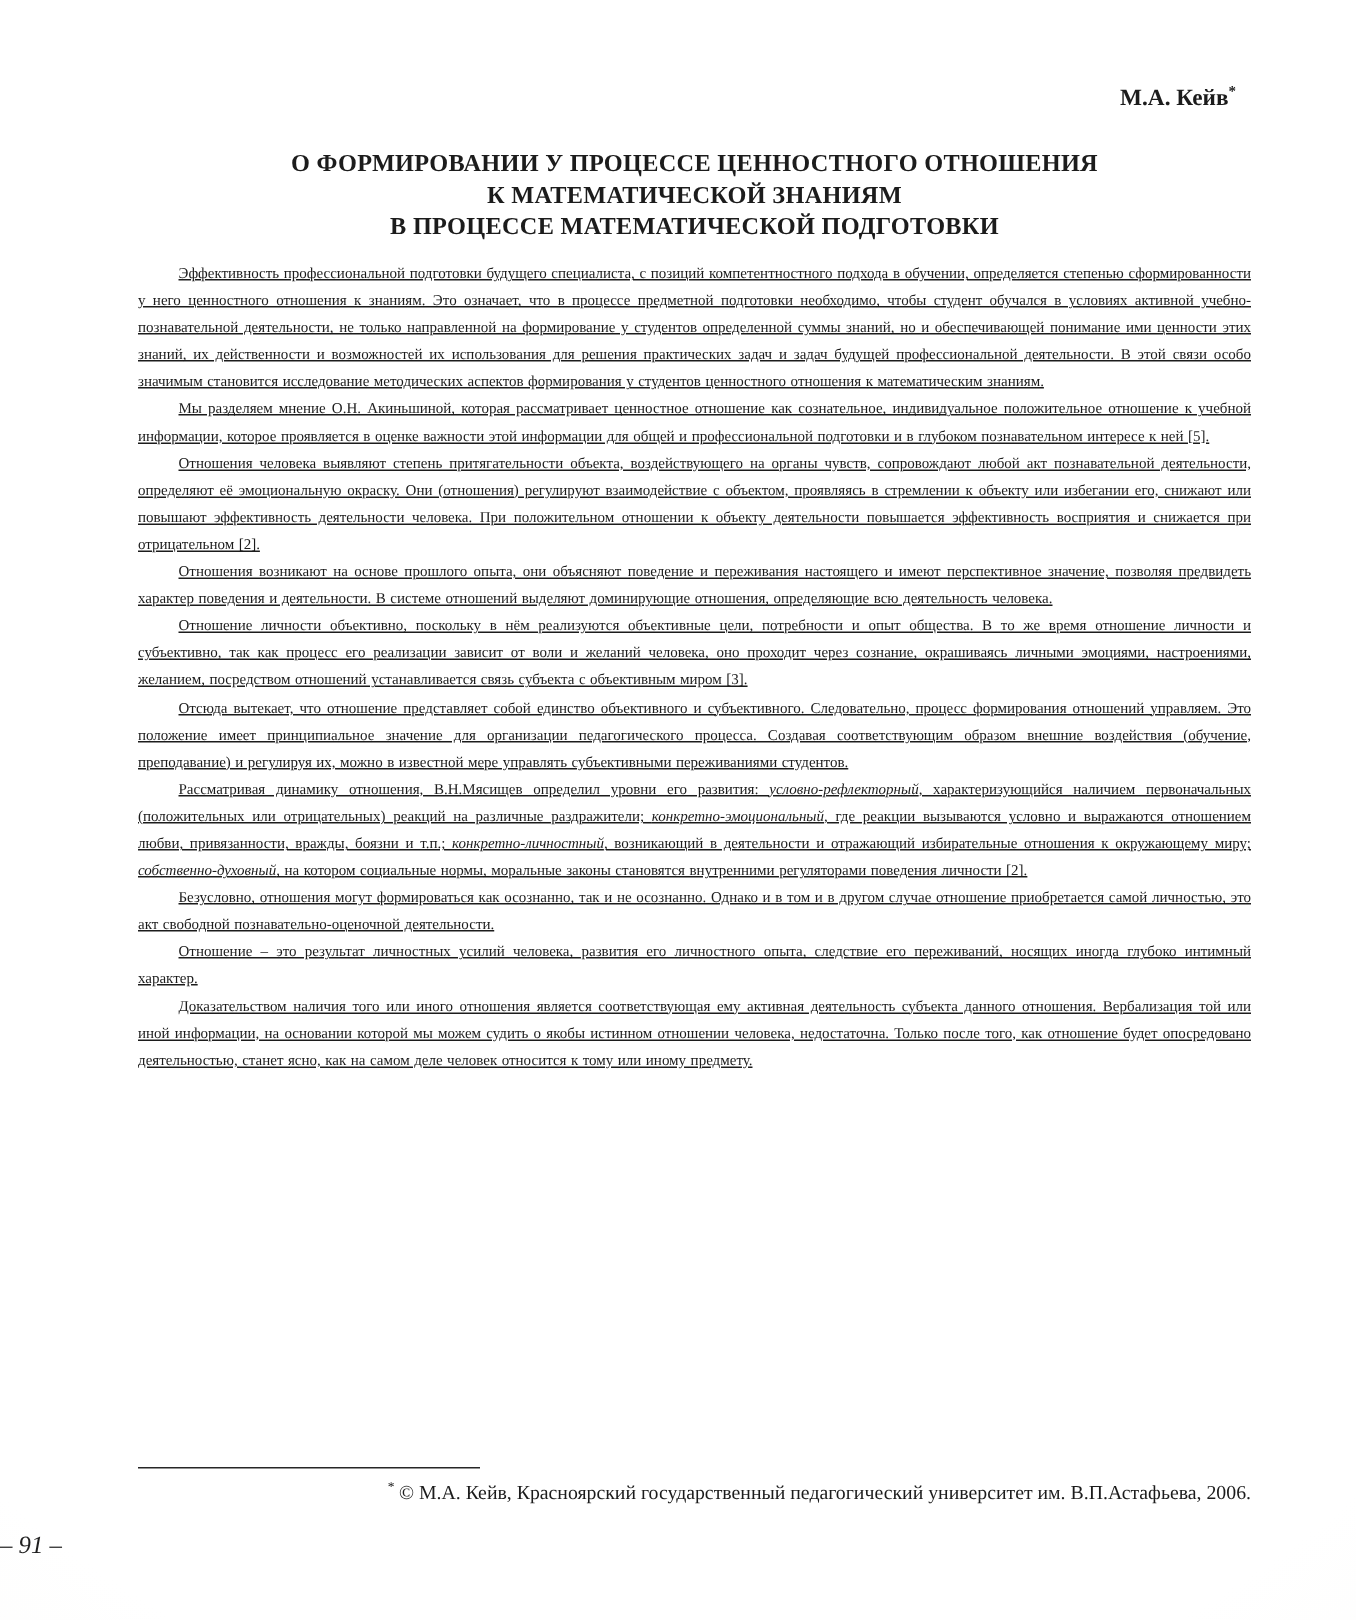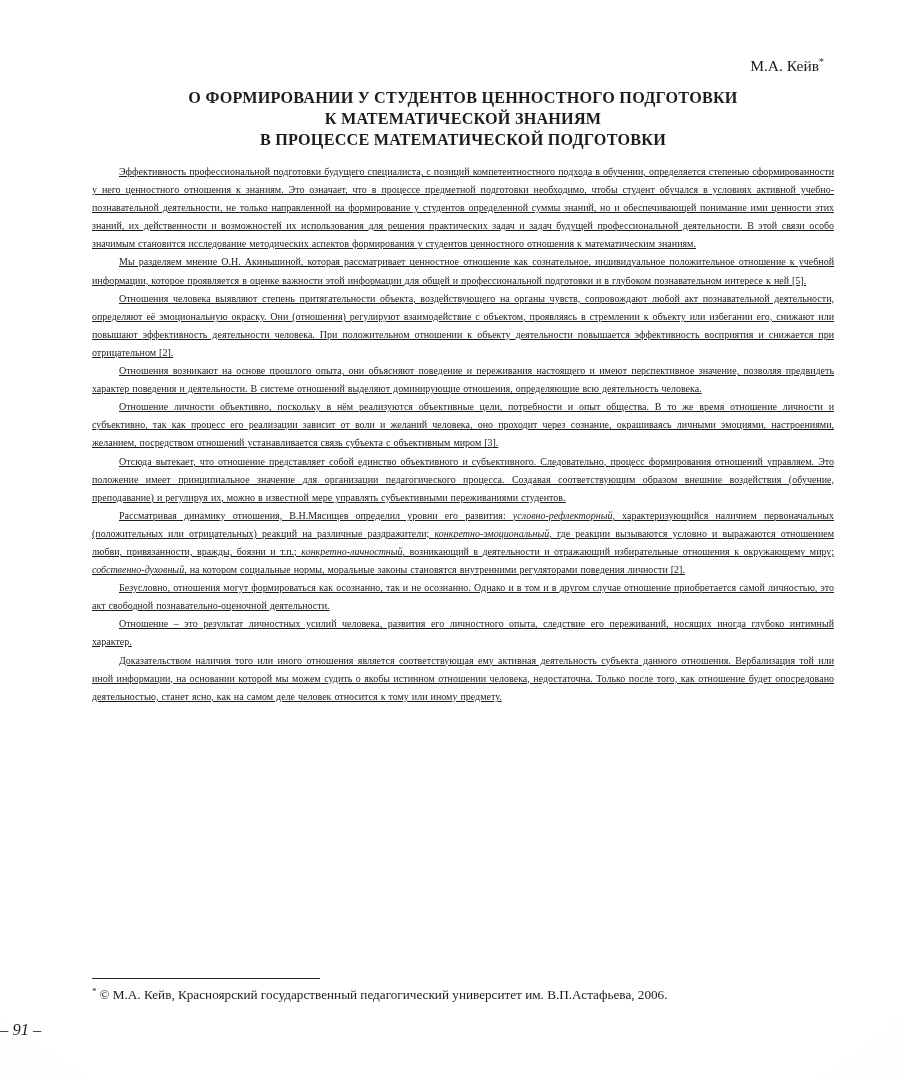--- a/index.html
+++ b/index.html
@@ -15,25 +15,25 @@
     box-sizing: border-box;
     margin: 0;
     padding: 56px 70px 0 92px;
     background:
       radial-gradient(ellipse 140% 120% at 50% 42%, #ffffff 55%, #fafaf8 78%, #f1f1ee 100%);
     color: #1c1c1c;
     overflow: hidden;
   }
   .author-line {
     text-align: right;
-    font-weight: normal;
+    font-weight: bold;
     font-size: 15.5px;
     line-height: 19px;
     padding-right: 10px;
-    margin-bottom: 13px;
+    margin-bottom: 24px;
     white-space: nowrap;
   }
   .author-line sup {
     font-size: 10px;
     vertical-align: super;
     line-height: 0;
   }
   h1.title {
     margin: 0 0 12px 0;
     text-align: center;
@@ -65,20 +65,21 @@
     height: 0;
     border-top: 1.5px solid #262626;
   }
   .footnote {
     position: absolute;
     left: 92px;
     right: 70px;
     top: 986px;
     font-size: 13.2px;
     line-height: 17px;
+    text-align: right;
   }
   .footnote sup {
     font-size: 9px;
     vertical-align: super;
     line-height: 0;
     margin-right: 3px;
   }
   .page-number {
     position: absolute;
     left: 0;
@@ -92,21 +93,21 @@
 </head>
 <body>
 
 <div class="page">
 
   <div class="author-line">
     <span>М.А. Кейв</span><sup>*</sup>
   </div>
 
   <h1 class="title">
-    <span class="title-line">О ФОРМИРОВАНИИ У СТУДЕНТОВ ЦЕННОСТНОГО ПОДГОТОВКИ</span>
+    <span class="title-line">О ФОРМИРОВАНИИ У ПРОЦЕССЕ ЦЕННОСТНОГО ОТНОШЕНИЯ</span>
     <span class="title-line">К МАТЕМАТИЧЕСКОЙ ЗНАНИЯМ</span>
     <span class="title-line">В ПРОЦЕССЕ МАТЕМАТИЧЕСКОЙ ПОДГОТОВКИ</span>
   </h1>
 
   <div class="article-body" id="article-body">
       <p><span>Эффективность профессиональной подготовки будущего специалиста, с позиций компетентностного подхода в обучении, определяется степенью сформированности у него ценностного отношения к знаниям. Это означает, что в процессе предметной подготовки необходимо, чтобы студент обучался в условиях активной учебно-познавательной деятельности, не только направленной на формирование у студентов определенной суммы знаний, но и обеспечивающей понимание ими ценности этих знаний, их действенности и возможностей их использования для решения практических задач и задач будущей профессиональной деятельности. В этой связи особо значимым становится исследование методических аспектов формирования у студентов ценностного отношения к математическим знаниям.</span></p>
       <p><span>Мы разделяем мнение О.Н. Акиньшиной, которая рассматривает ценностное отношение как сознательное, индивидуальное положительное отношение к учебной информации, которое проявляется в оценке важности этой информации для общей и профессиональной подготовки и в глубоком познавательном интересе к ней [5].</span></p>
       <p><span>Отношения человека выявляют степень притягательности объекта, воздействующего на органы чувств, сопровождают любой акт познавательной деятельности, определяют её эмоциональную окраску. Они (отношения) регулируют взаимодействие с объектом, проявляясь в стремлении к объекту или избегании его, снижают или повышают эффективность деятельности человека. При положительном отношении к объекту деятельности повышается эффективность восприятия и снижается при отрицательном [2].</span></p>
       <p><span>Отношения возникают на основе прошлого опыта, они объясняют поведение и переживания настоящего и имеют перспективное значение, позволяя предвидеть характер поведения и деятельности. В системе отношений выделяют доминирующие отношения, определяющие всю деятельность человека.</span></p>
       <p><span>Отношение личности объективно, поскольку в нём реализуются объективные цели, потребности и опыт общества. В то же время отношение личности и субъективно, так как процесс его реализации зависит от воли и желаний человека, оно проходит через сознание, окрашиваясь личными эмоциями, настроениями, желанием, посредством отношений устанавливается связь субъекта с объективным миром [3].</span></p>

